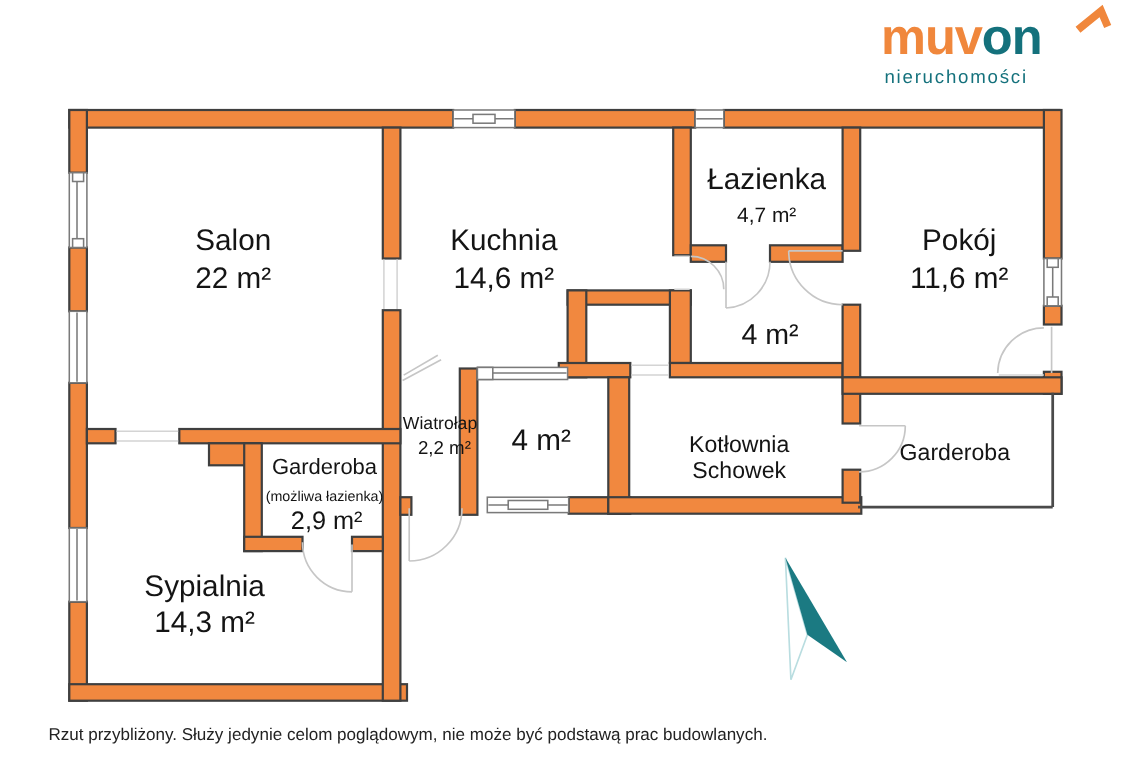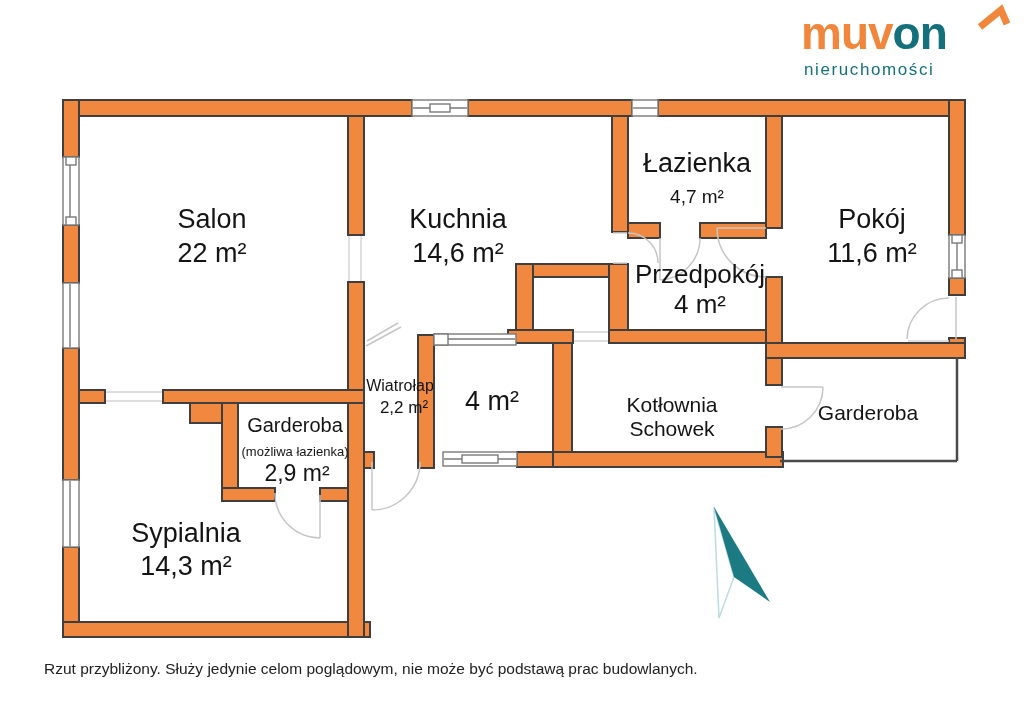--- a/index.html
+++ b/index.html
@@ -157,21 +157,20 @@
 
   <div class="lbl" style="left:212px;top:219px;font-size:27px">Salon</div>
   <div class="lbl" style="left:212px;top:253px;font-size:27px">22 m²</div>
 
   <div class="lbl" style="left:458px;top:219px;font-size:27px">Kuchnia</div>
   <div class="lbl" style="left:458px;top:253px;font-size:27px">14,6 m²</div>
 
   <div class="lbl" style="left:697px;top:163px;font-size:27px">Łazienka</div>
   <div class="lbl" style="left:697px;top:196px;font-size:19px">4,7 m²</div>
 
-  <div class="lbl" style="left:700px;top:274px;font-size:26px">Przedpokój</div>
   <div class="lbl" style="left:700px;top:304px;font-size:26px">4 m²</div>
 
   <div class="lbl" style="left:872px;top:219px;font-size:27px">Pokój</div>
   <div class="lbl" style="left:872px;top:253px;font-size:27px">11,6 m²</div>
 
   <div class="lbl" style="left:400px;top:386px;font-size:16px">Wiatrołap</div>
   <div class="lbl" style="left:404px;top:407px;font-size:17px">2,2 m²</div>
 
   <div class="lbl" style="left:492px;top:401px;font-size:27px">4 m²</div>
 

